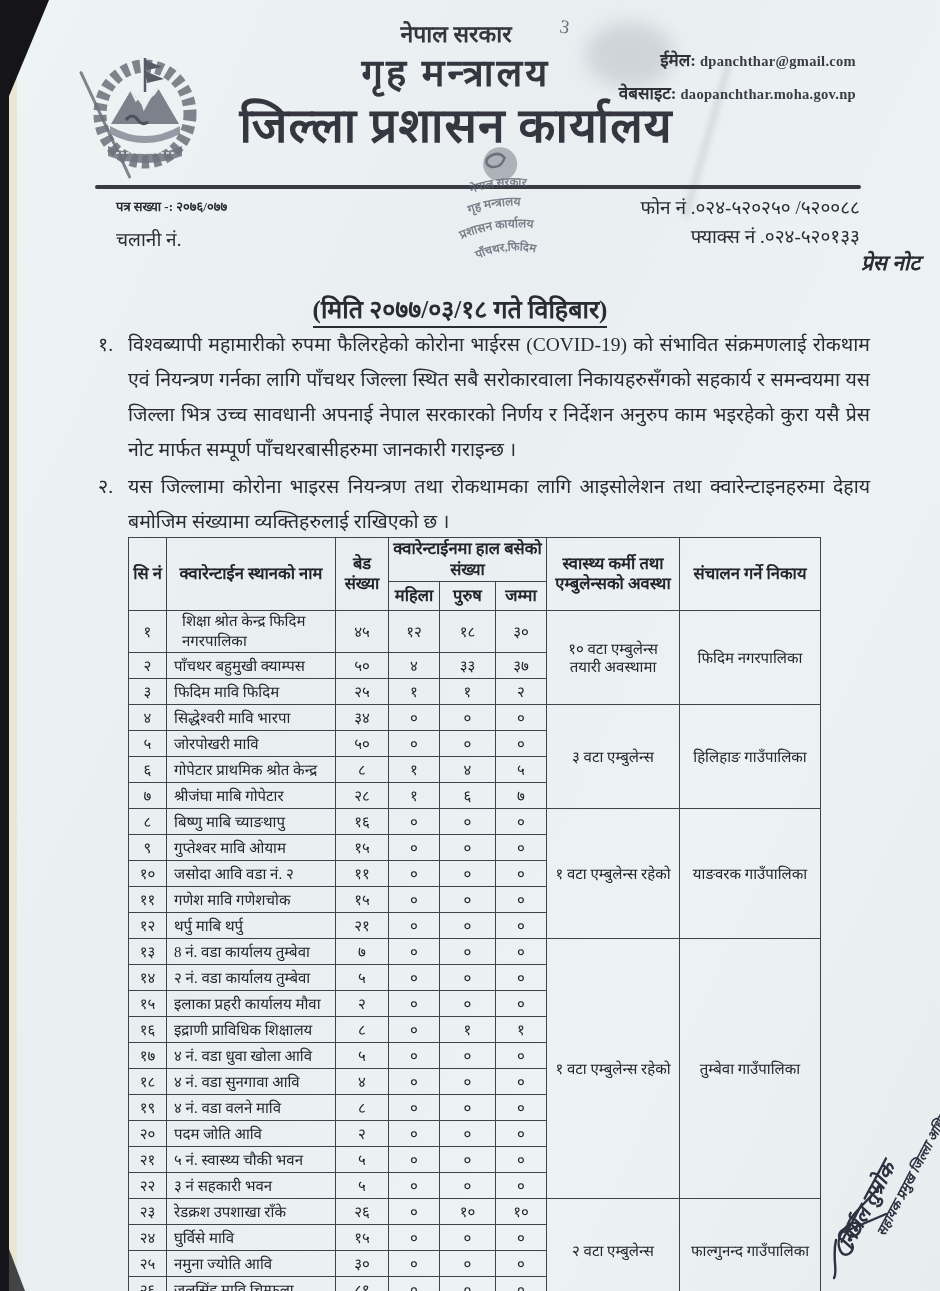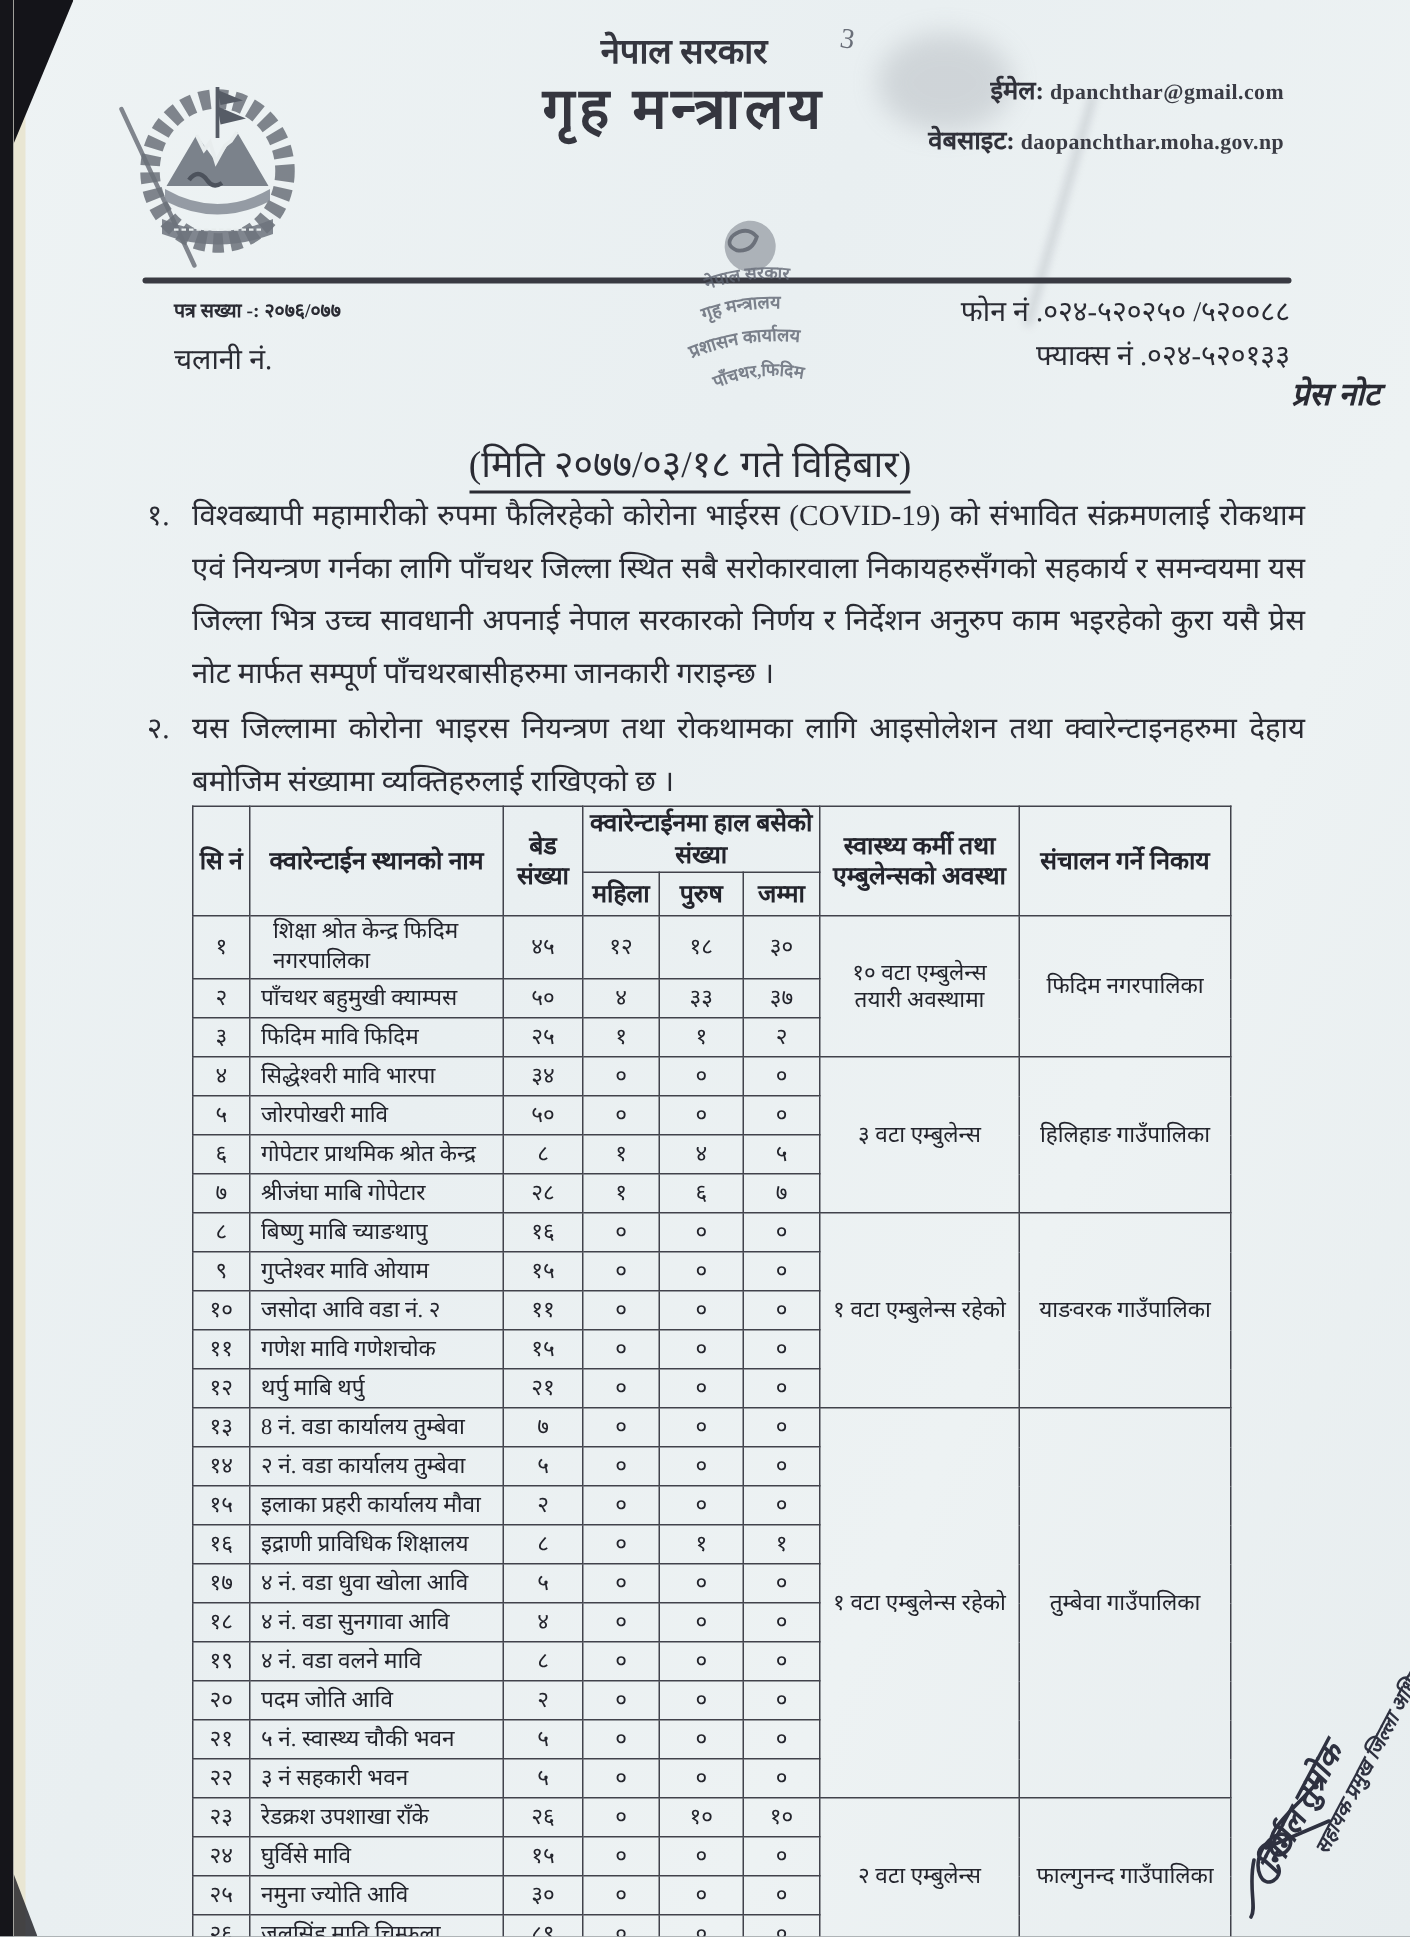--- a/index.html
+++ b/index.html
@@ -37,21 +37,21 @@
   .rule{position:absolute;left:95px;top:185px;width:766px;height:3.5px;background:#393a42;border-radius:2px;}
   
   .stamp{position:absolute;left:425px;top:136px;transform:rotate(-5deg);opacity:.88;}
   
   .meta-left1{position:absolute;left:116px;top:197px;font-size:13px;font-weight:bold;}
   .meta-left2{position:absolute;left:116px;top:226px;font-size:19px;}
   .meta-right1{position:absolute;right:80px;top:194px;font-size:19px;text-align:right;}
   .meta-right2{position:absolute;right:80px;top:223px;font-size:19px;text-align:right;}
   
   .doc-title{position:absolute;left:0;right:20px;top:248px;text-align:right;font-size:21px;font-weight:700;font-style:italic;}
-  .doc-date{position:absolute;left:0;right:20px;top:291px;text-align:center;font-size:25px;font-weight:400;}
+  .doc-date{position:absolute;left:0;right:20px;top:291px;text-align:center;font-size:25px;font-weight:700;}
   .doc-date span{border-bottom:2px solid #2a2b33;padding-bottom:3px;}
   
   .paras{position:absolute;left:98px;top:327px;width:772px;}
   .para{display:flex;gap:8px;font-size:19.5px;line-height:35px;text-align:justify;}
   .para .pnum{flex:0 0 22px;}
   .para + .para{margin-top:2px;}
   .dehaya-wrap{position:absolute;left:0;right:20px;top:496px;text-align:center;}
   .dehaya{font-size:22px;font-weight:700;border-bottom:4px double #2a2b33;padding-bottom:1px;}
   
   table.qt{position:absolute;left:128px;top:537px;width:692px;border-collapse:collapse;
@@ -94,20 +94,21 @@
       <path d="M45 40 L50 50 L54 45 L58 58 L64 47 L68 44 L72 38" fill="none" stroke="#e8edee" stroke-width="2.5"></path>
       <path d="M24 76 Q59 96 94 76 L94 84 Q59 102 24 84 Z" fill="#858c95" opacity="0.85"></path>
       <path d="M40 70 q6 -8 12 0 q4 6 10 2" fill="none" stroke="#4c525c" stroke-width="3"></path>
       <path d="M22 96 Q59 112 96 96 L96 106 Q59 120 22 106 Z" fill="#6d737d" opacity="0.85"></path>
       <line x1="30" y1="103" x2="88" y2="103" stroke="#e8edee" stroke-width="1.5" stroke-dasharray="3 2"></line>
     </svg>
   </div>
 
   <div class="hc h-govt">नेपाल सरकार</div>
   <div class="hc h-ministry">गृह मन्त्रालय</div>
+  <div class="hc h-office">जिल्ला प्रशासन कार्यालय</div>
 
   <div class="head-right">
     <div class="row">
       <span class="hr-lab">ईमेल:</span>
       <span class="hr-val">dpanchthar@gmail.com</span>
     </div>
     <div class="row">
       <span class="hr-lab">वेबसाइट:</span>
       <span class="hr-val">daopanchthar.moha.gov.np</span>
     </div>

